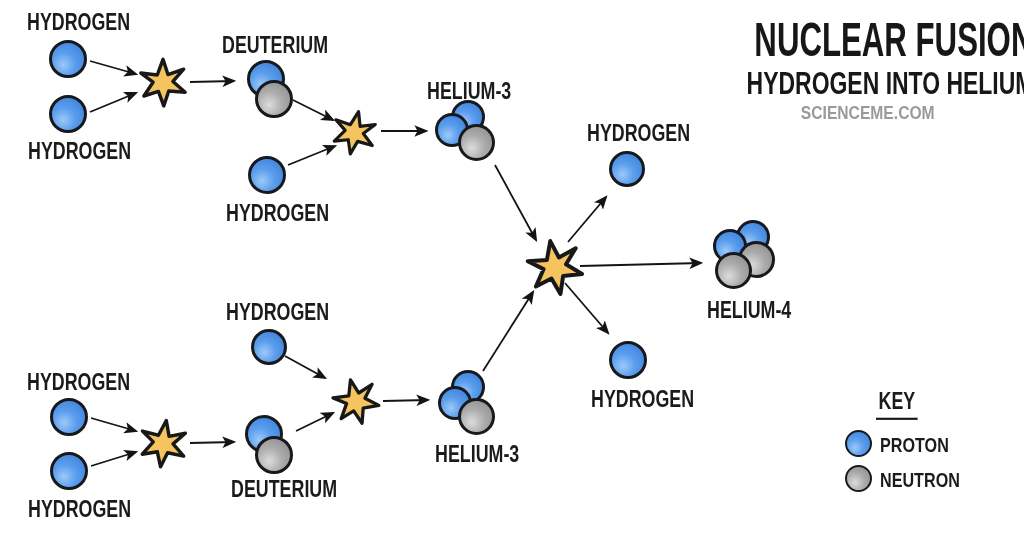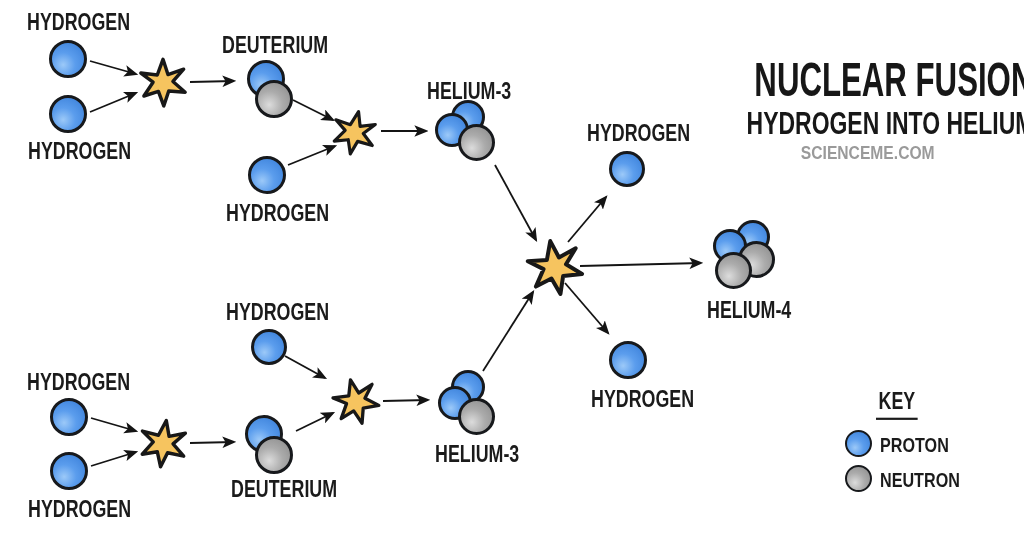--- a/index.html
+++ b/index.html
@@ -14,21 +14,21 @@
   
   .star{position:absolute;overflow:visible;}
   .star path{stroke:#181818;stroke-width:4.5px;stroke-linejoin:round;}
   
   .lbl{
     position:absolute;font-size:21px;font-weight:700;color:#1b1b1b;
     white-space:nowrap;transform:scale(0.85,1.1);transform-origin:left top;
     letter-spacing:0px;
   }
   
-  #header{position:absolute;left:715px;top:14px;width:305px;text-align:center;color:#171717;margin-top:40px;}
+  #header{position:absolute;left:715px;top:14px;width:305px;text-align:center;color:#171717;}
   #header .t1{display:inline-block;font-size:40px;font-weight:700;transform:scale(0.78,1.18);transform-origin:center top;white-space:nowrap;}
   #header .t2{display:inline-block;font-size:28px;font-weight:700;margin-top:7px;transform:scale(0.82,1.1);transform-origin:center top;white-space:nowrap;}
   #header .t3{display:inline-block;font-size:17px;font-weight:700;margin-top:5px;color:#9a9a9a;transform:scale(0.92,1.08);transform-origin:center top;white-space:nowrap;}
   
   .key-title{border-bottom:2px solid #1b1b1b;padding:0 3px 3px 3px;}
   .key-swatch{border-width:2.5px;}
   .key-lbl{font-size:19px;}
   
   #arrows{position:absolute;left:0;top:0;}
   #arrows line{stroke:#141414;stroke-width:1.8px;}

